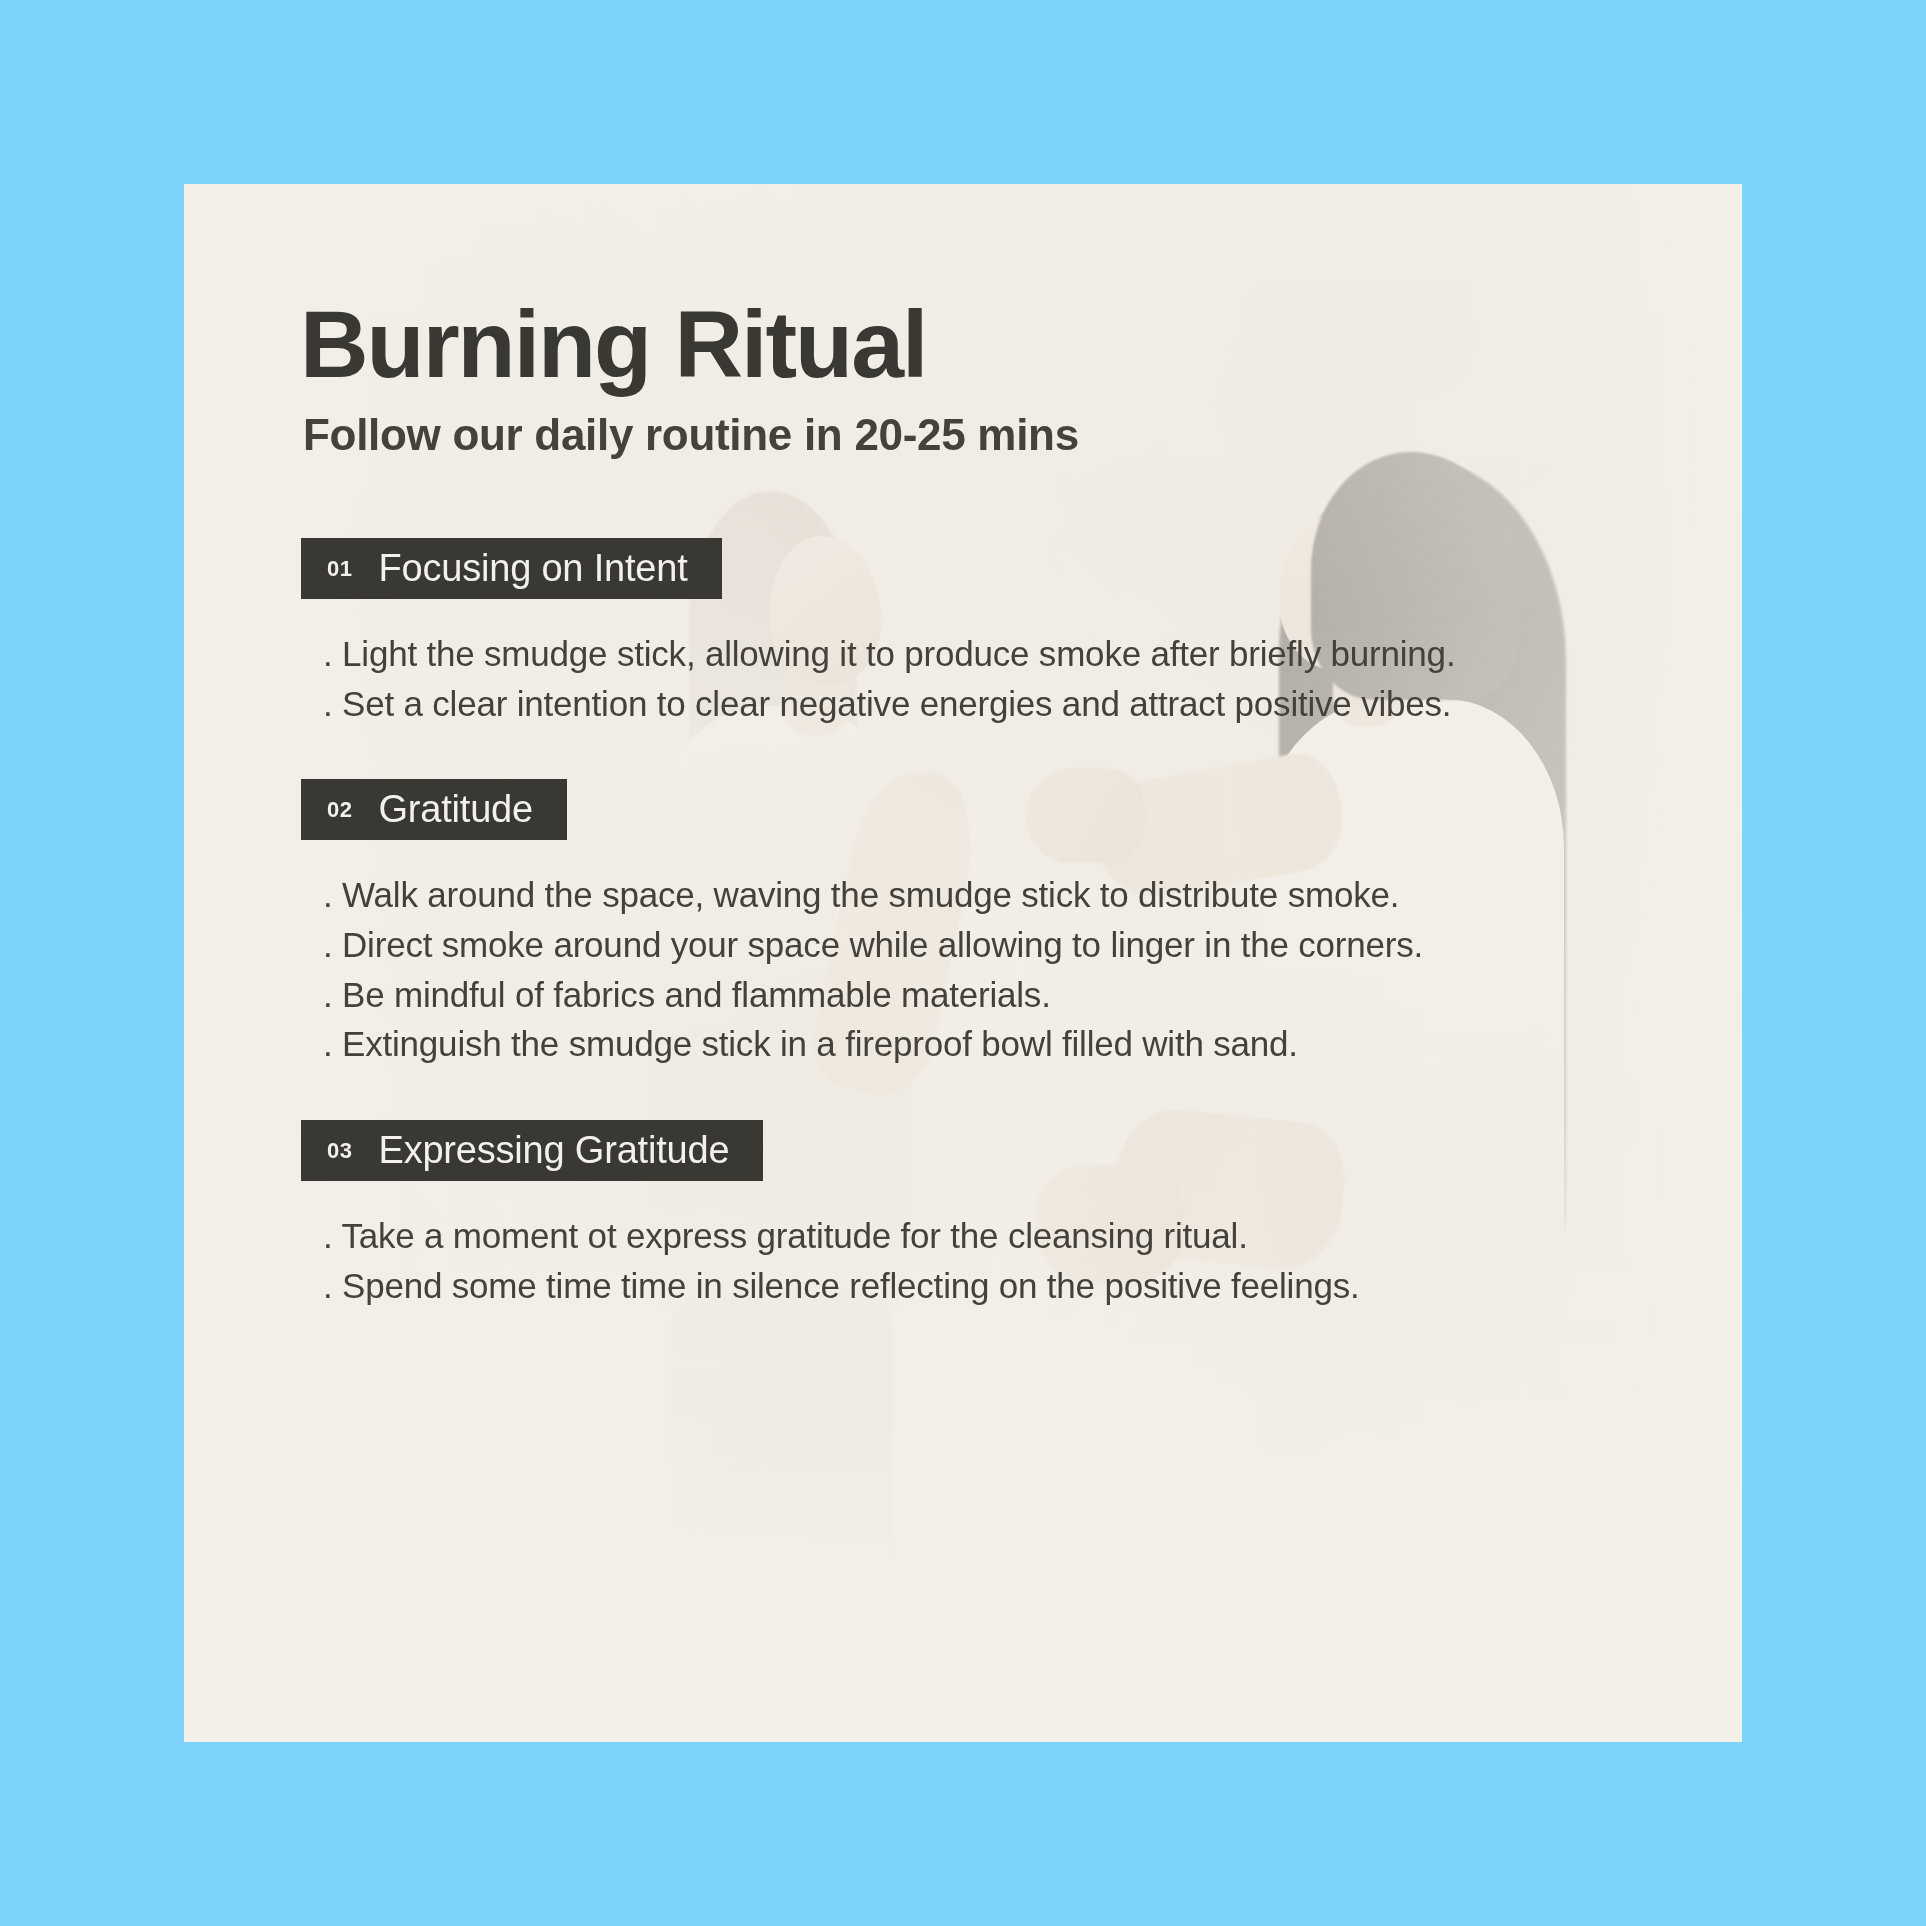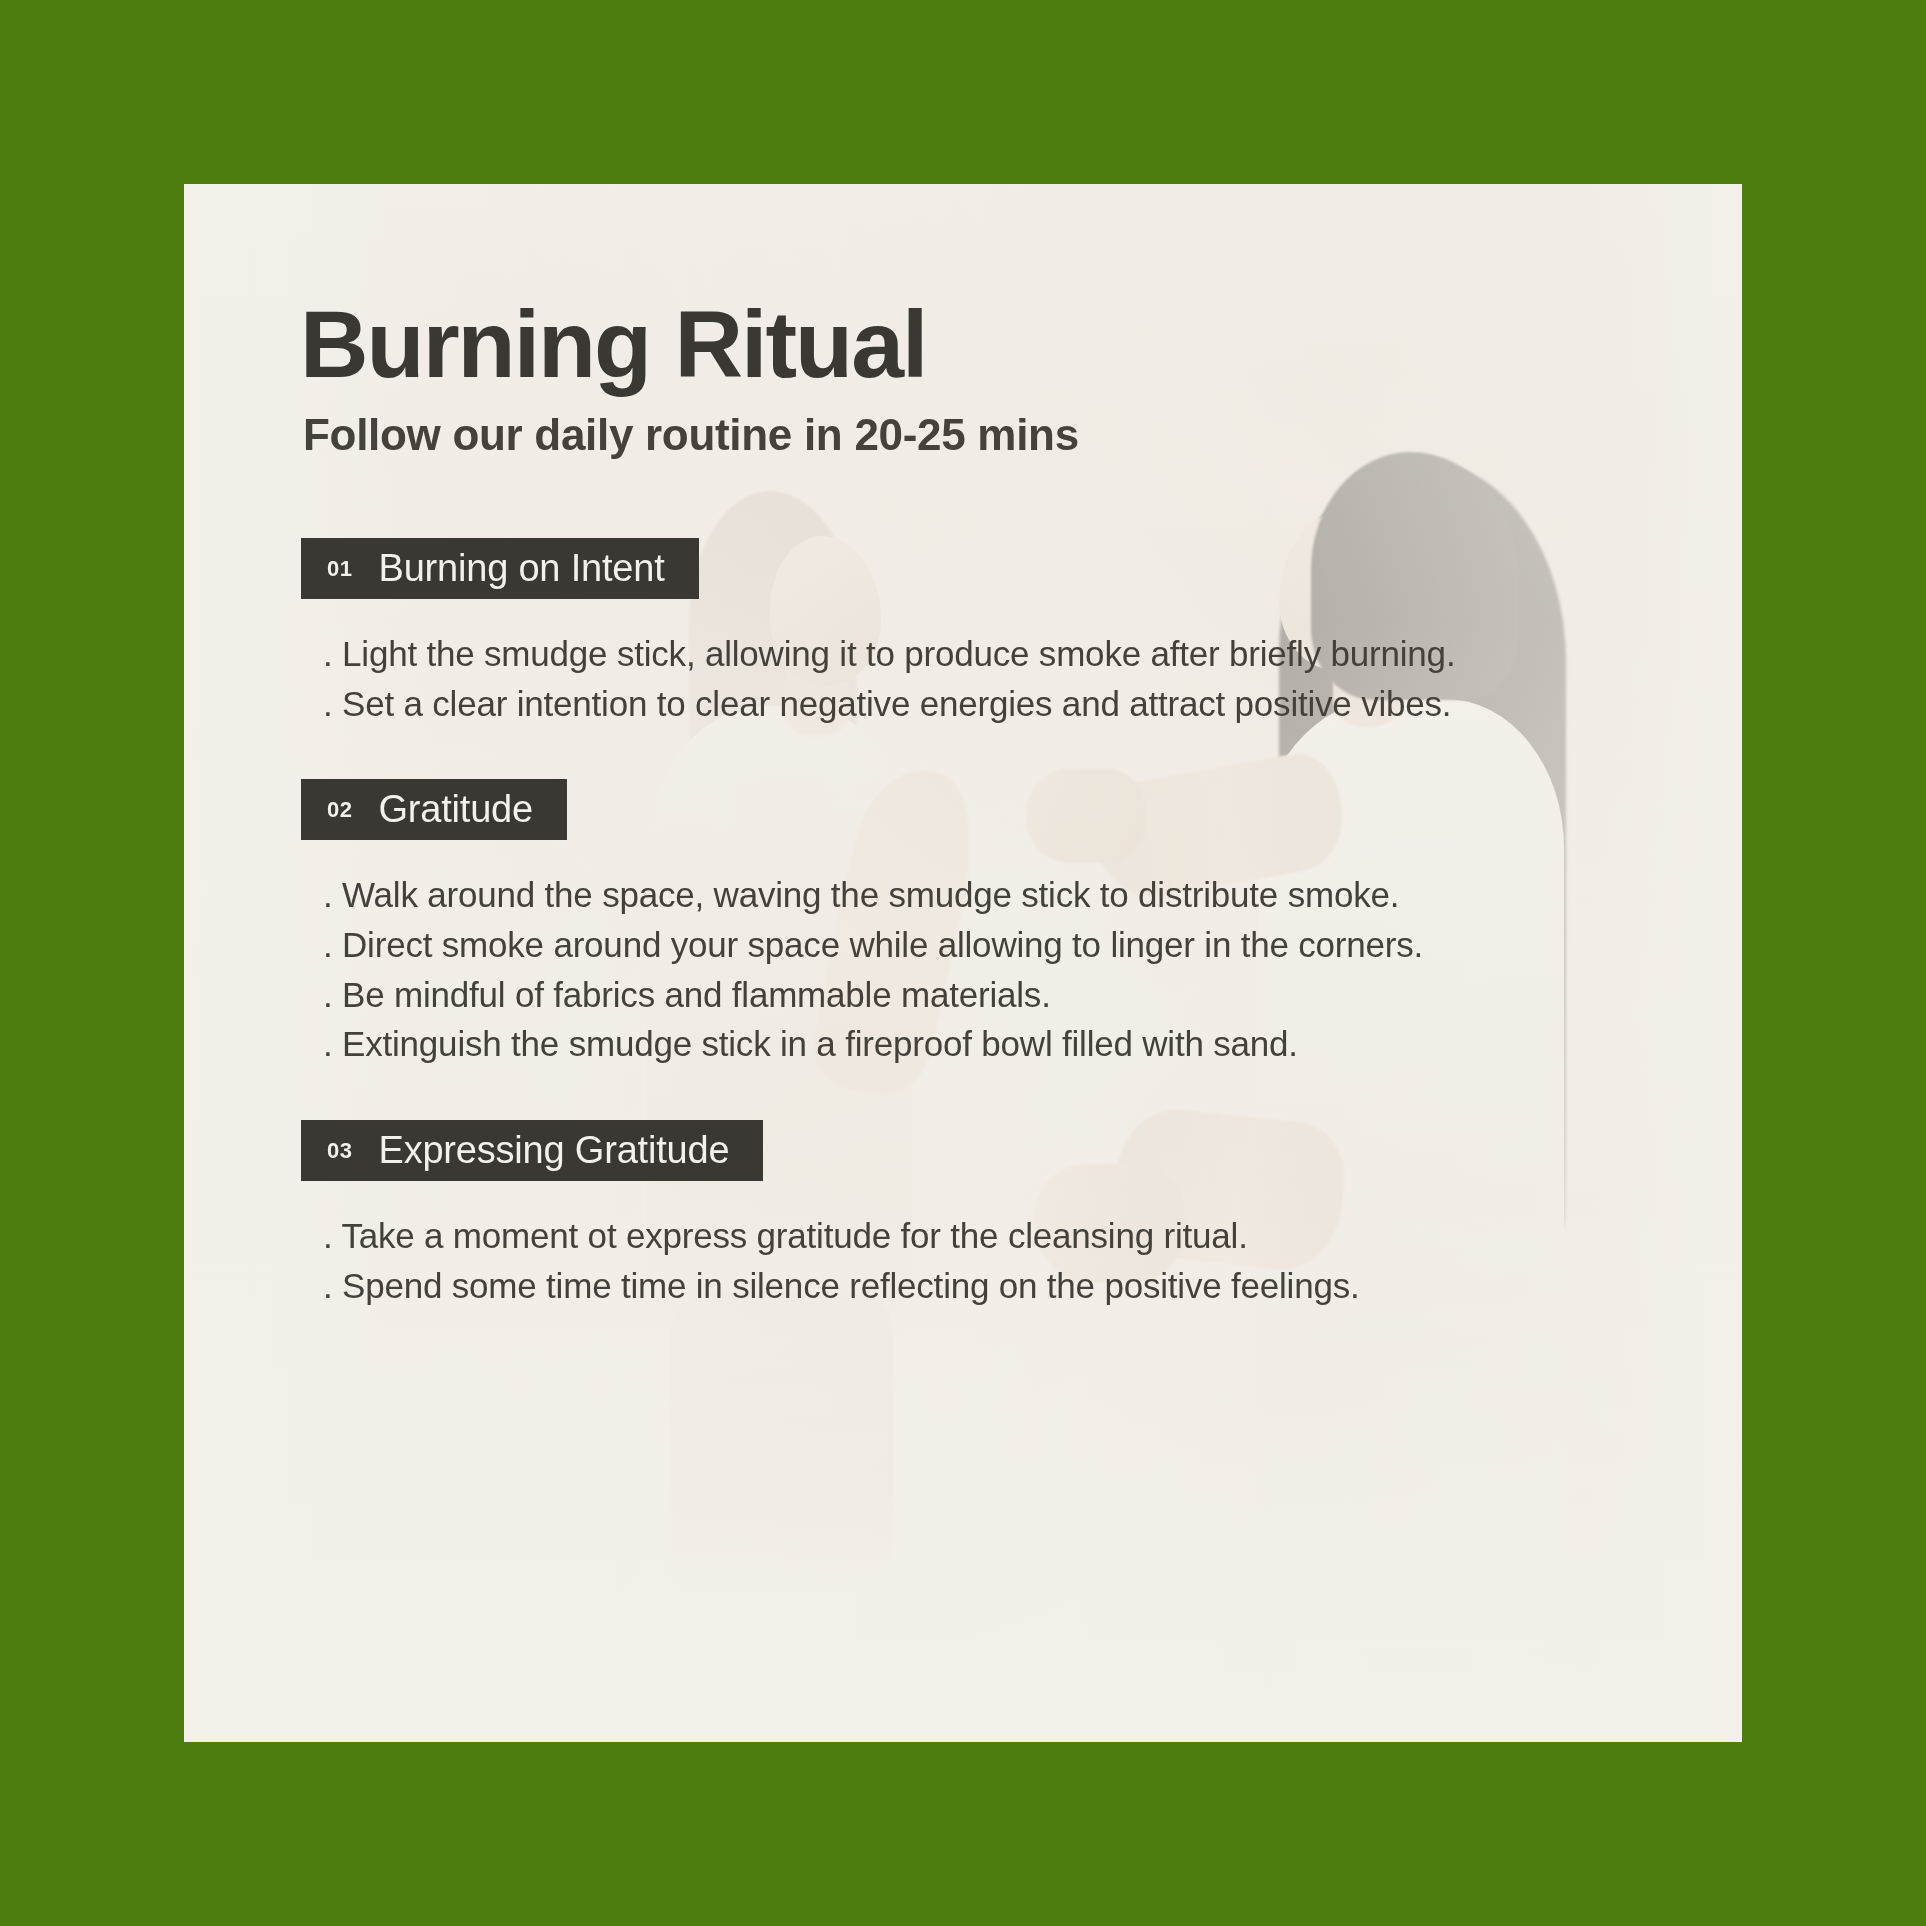--- a/index.html
+++ b/index.html
@@ -11,21 +11,21 @@
     width: 1927px;
     height: 1927px;
     font-family: "Liberation Sans", sans-serif;
     overflow: hidden;
   }
 
   .page {
     position: relative;
     width: 1927px;
     height: 1927px;
-    background: #4d7c0f;
+    background: #7dd3fc;
   }
 
   
   .poster {
     position: absolute;
     left: 184px;
     top: 184px;
     width: 1558px;
     height: 1558px;
     background: #f2efe9;
@@ -341,21 +341,21 @@
     <div class="content">
 
       <div class="title">Burning Ritual</div>
       <div class="subtitle">Follow our daily routine in 20-25 mins</div>
 
       <div class="steps">
 
         <div class="step">
           <div class="step-head">
             <span class="step-num">01</span>
-            <span class="step-title">Burning on Intent</span>
+            <span class="step-title">Focusing on Intent</span>
           </div>
           <div class="bullets">
             <div class="bullet">. Light the smudge stick, allowing it to produce smoke after briefly burning.</div>
             <div class="bullet">. Set a clear intention to clear negative energies and attract positive vibes.</div>
           </div>
         </div>
 
         <div class="step">
           <div class="step-head">
             <span class="step-num">02</span>

